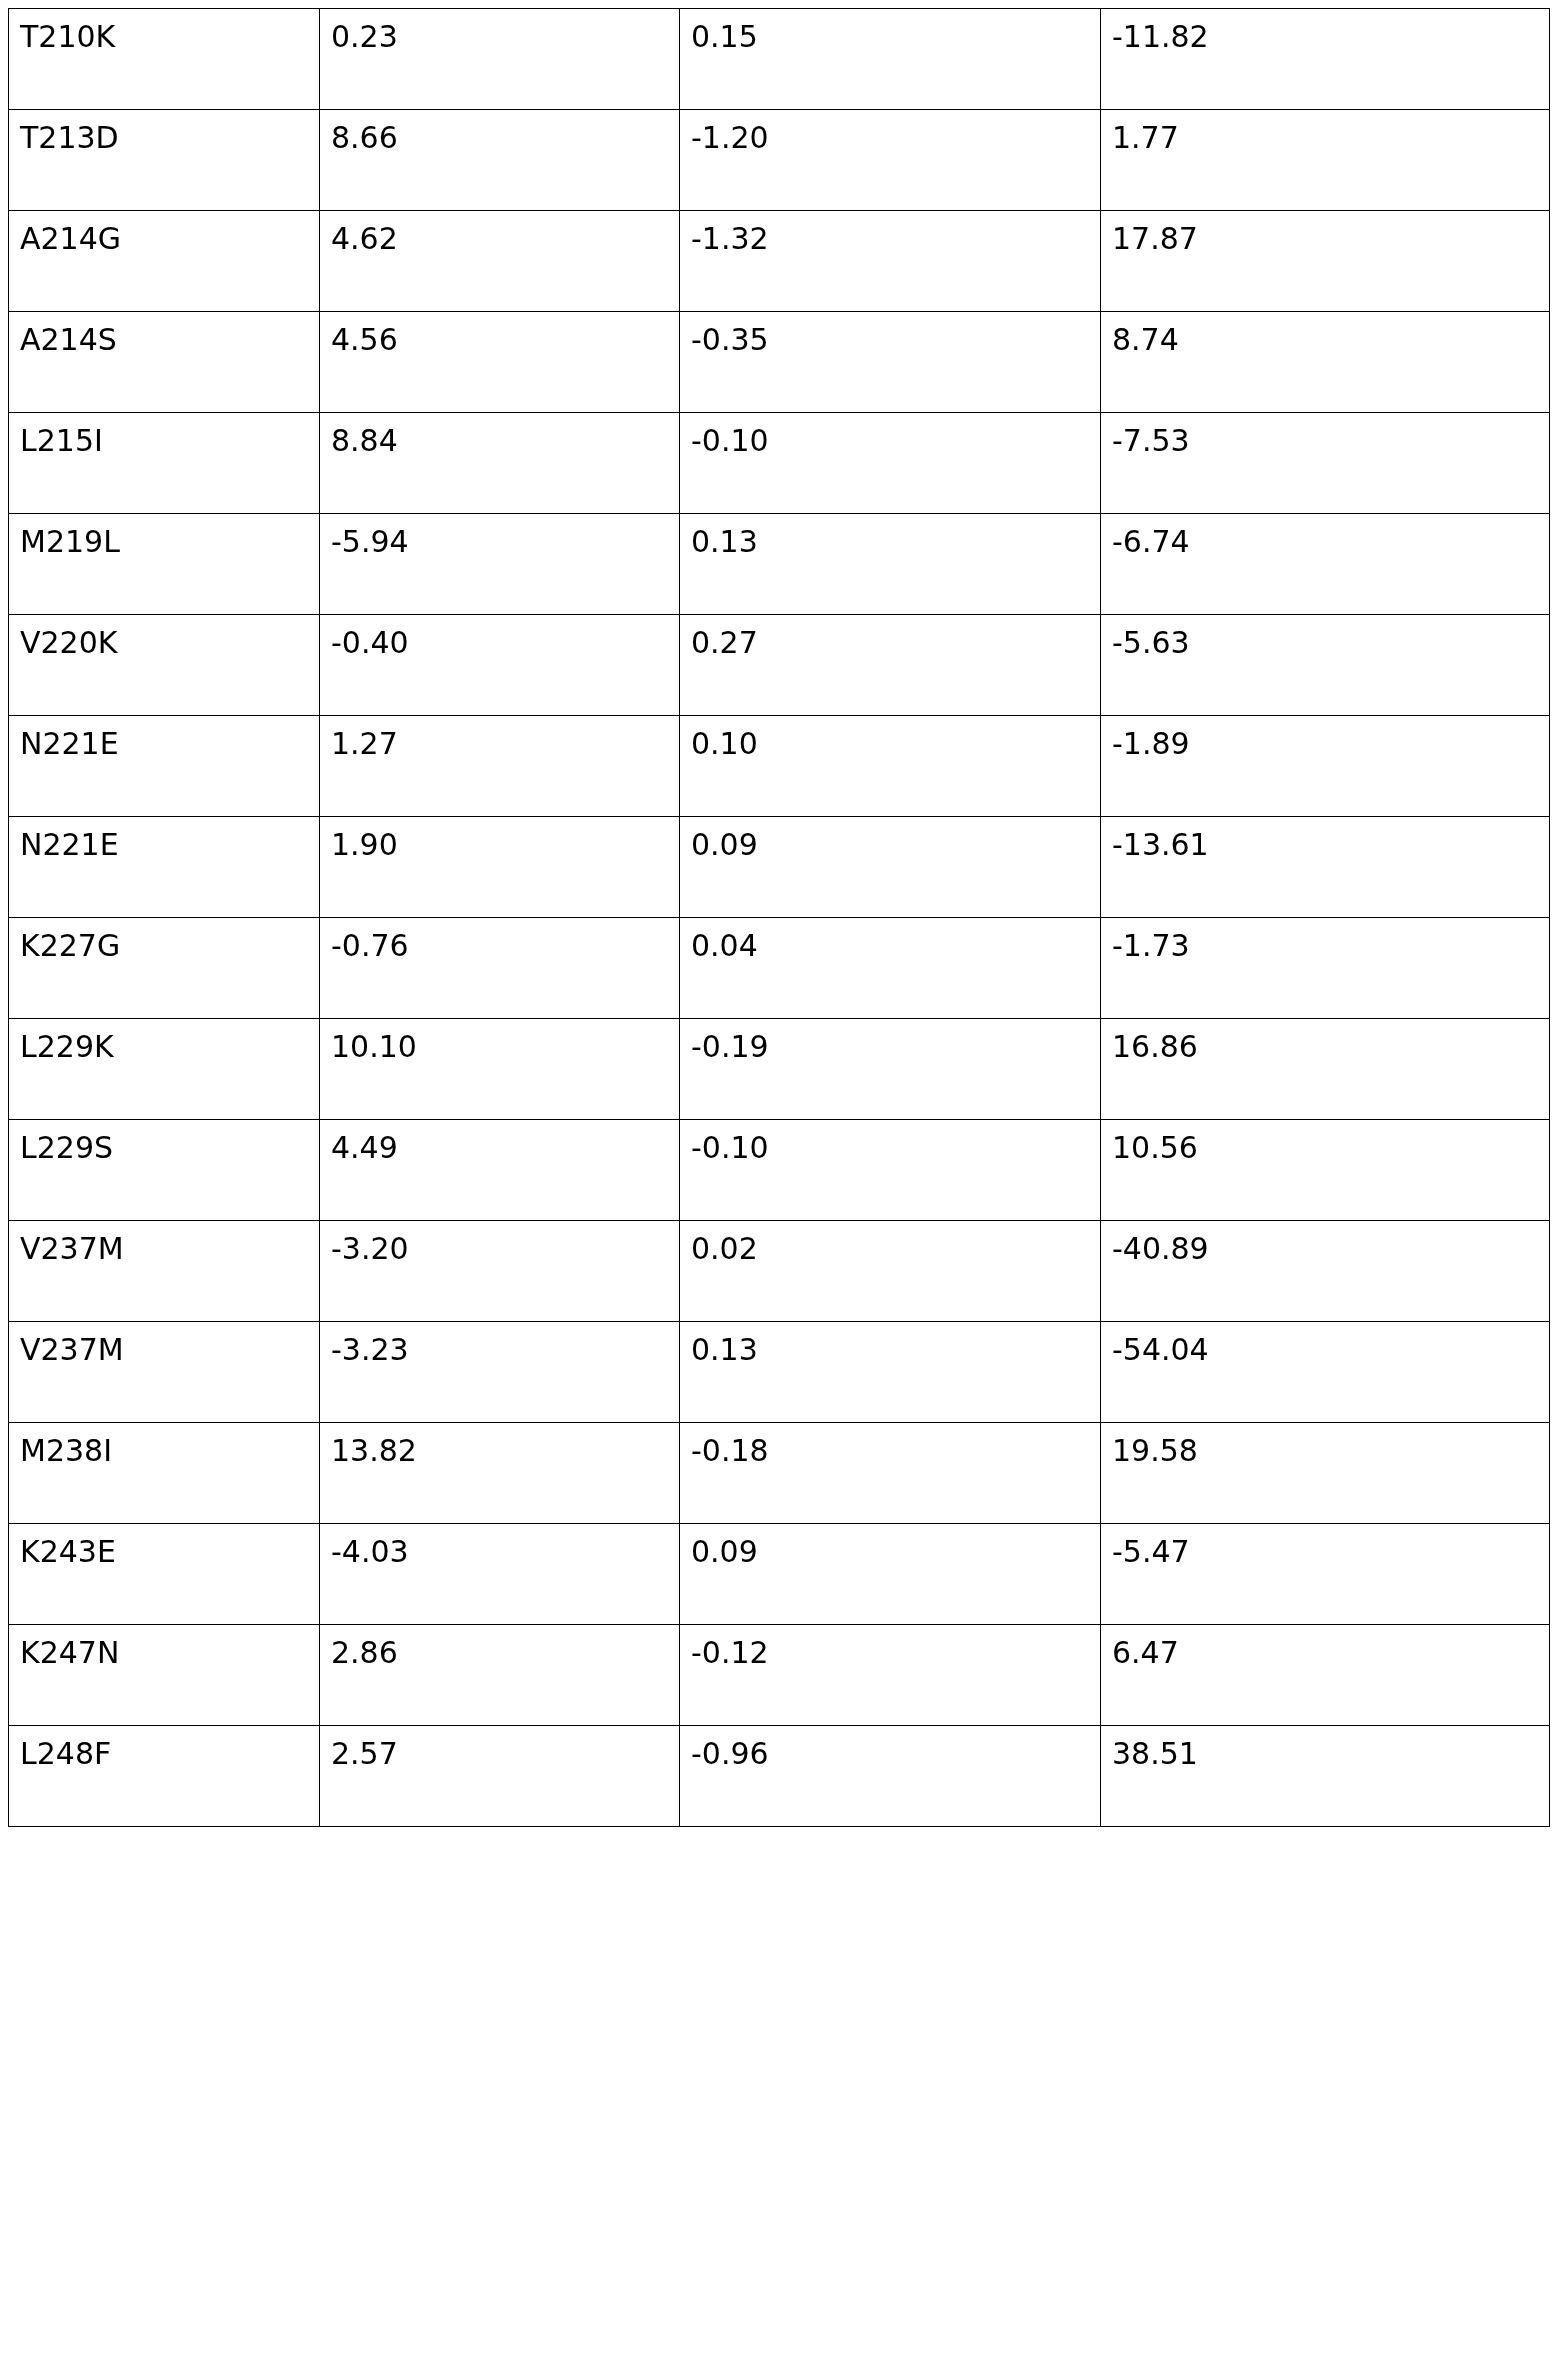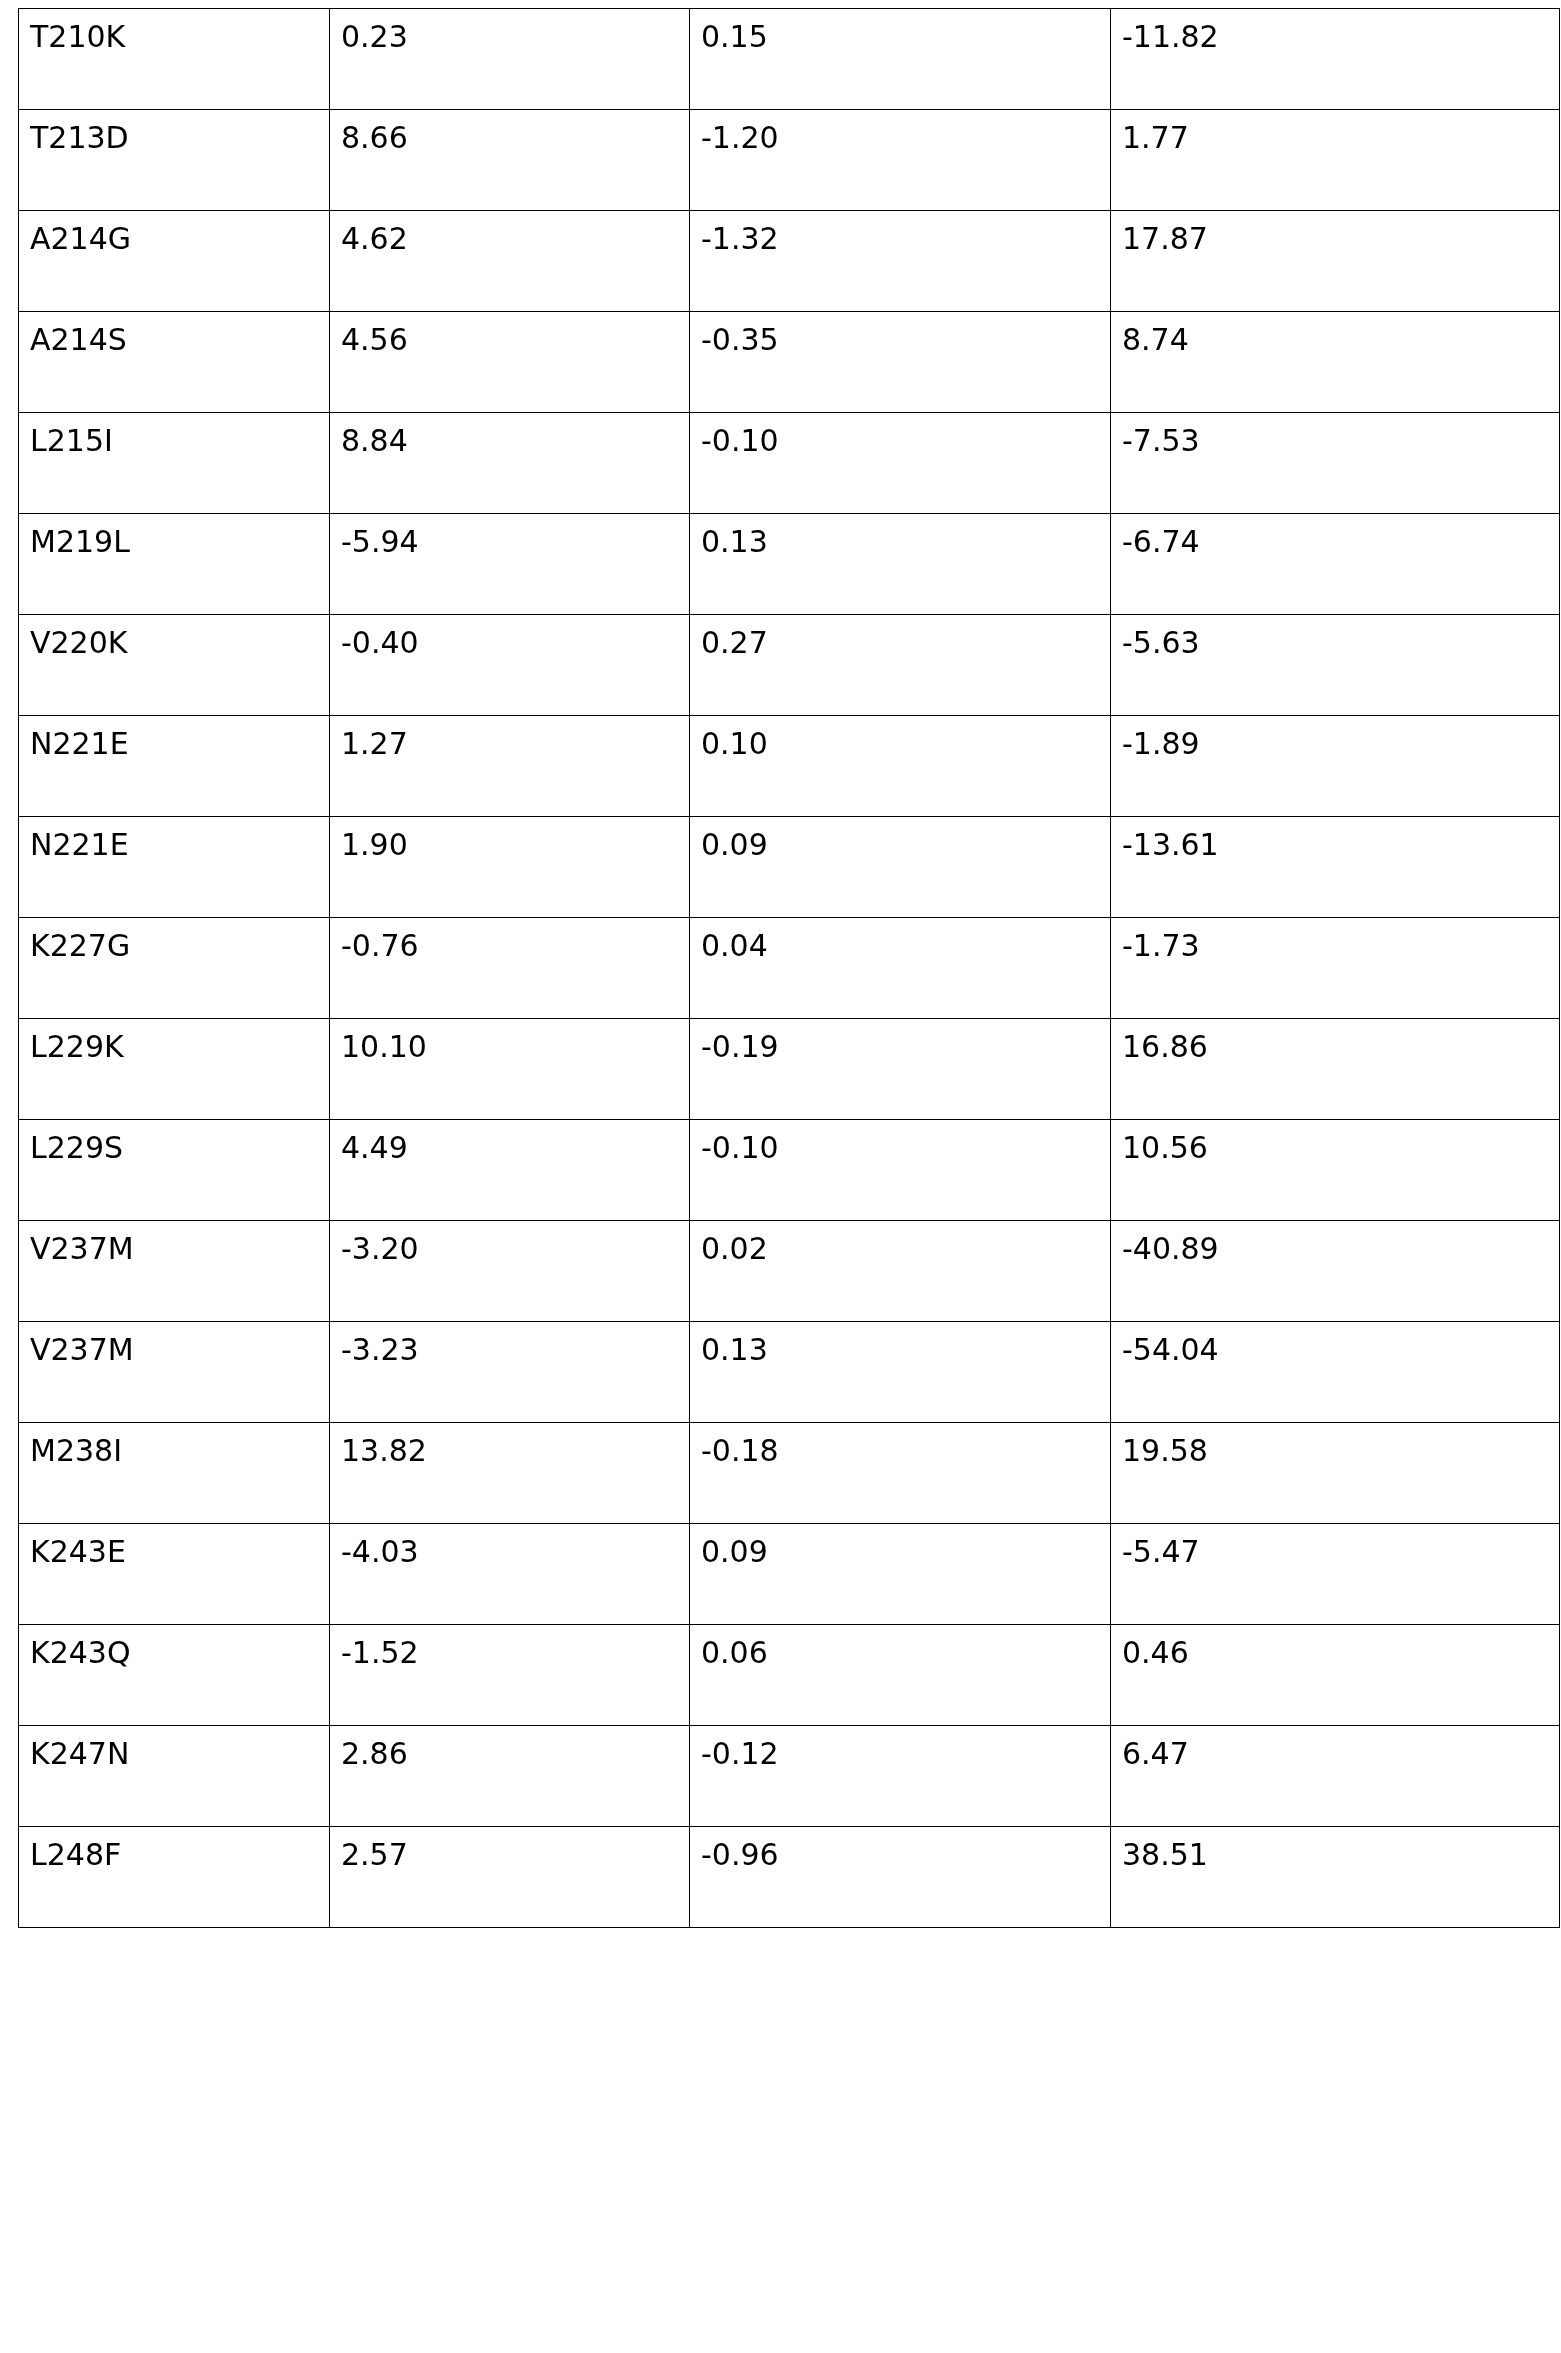--- a/index.html
+++ b/index.html
@@ -18,21 +18,21 @@
   .page {
     position: relative;
     width: 1561px;
     height: 2354px;
     background: #ffffff;
     box-sizing: border-box;
   }
 
   .data-table {
     position: absolute;
-    left: 18px;
+    left: 8px;
     top: 8px;
     width: 1541px;
     border-collapse: collapse;
     table-layout: fixed;
     background: #ffffff;
   }
 
   .data-table col.c0 { width: 311px; }
   .data-table col.c1 { width: 360px; }
   .data-table col.c2 { width: 421px; }
@@ -157,26 +157,20 @@
           <td>-0.18</td>
           <td>19.58</td>
         </tr>
         <tr>
           <td>K243E</td>
           <td>-4.03</td>
           <td>0.09</td>
           <td>-5.47</td>
         </tr>
         <tr>
-          <td>K243Q</td>
-          <td>-1.52</td>
-          <td>0.06</td>
-          <td>0.46</td>
-        </tr>
-        <tr>
           <td>K247N</td>
           <td>2.86</td>
           <td>-0.12</td>
           <td>6.47</td>
         </tr>
         <tr>
           <td>L248F</td>
           <td>2.57</td>
           <td>-0.96</td>
           <td>38.51</td>

